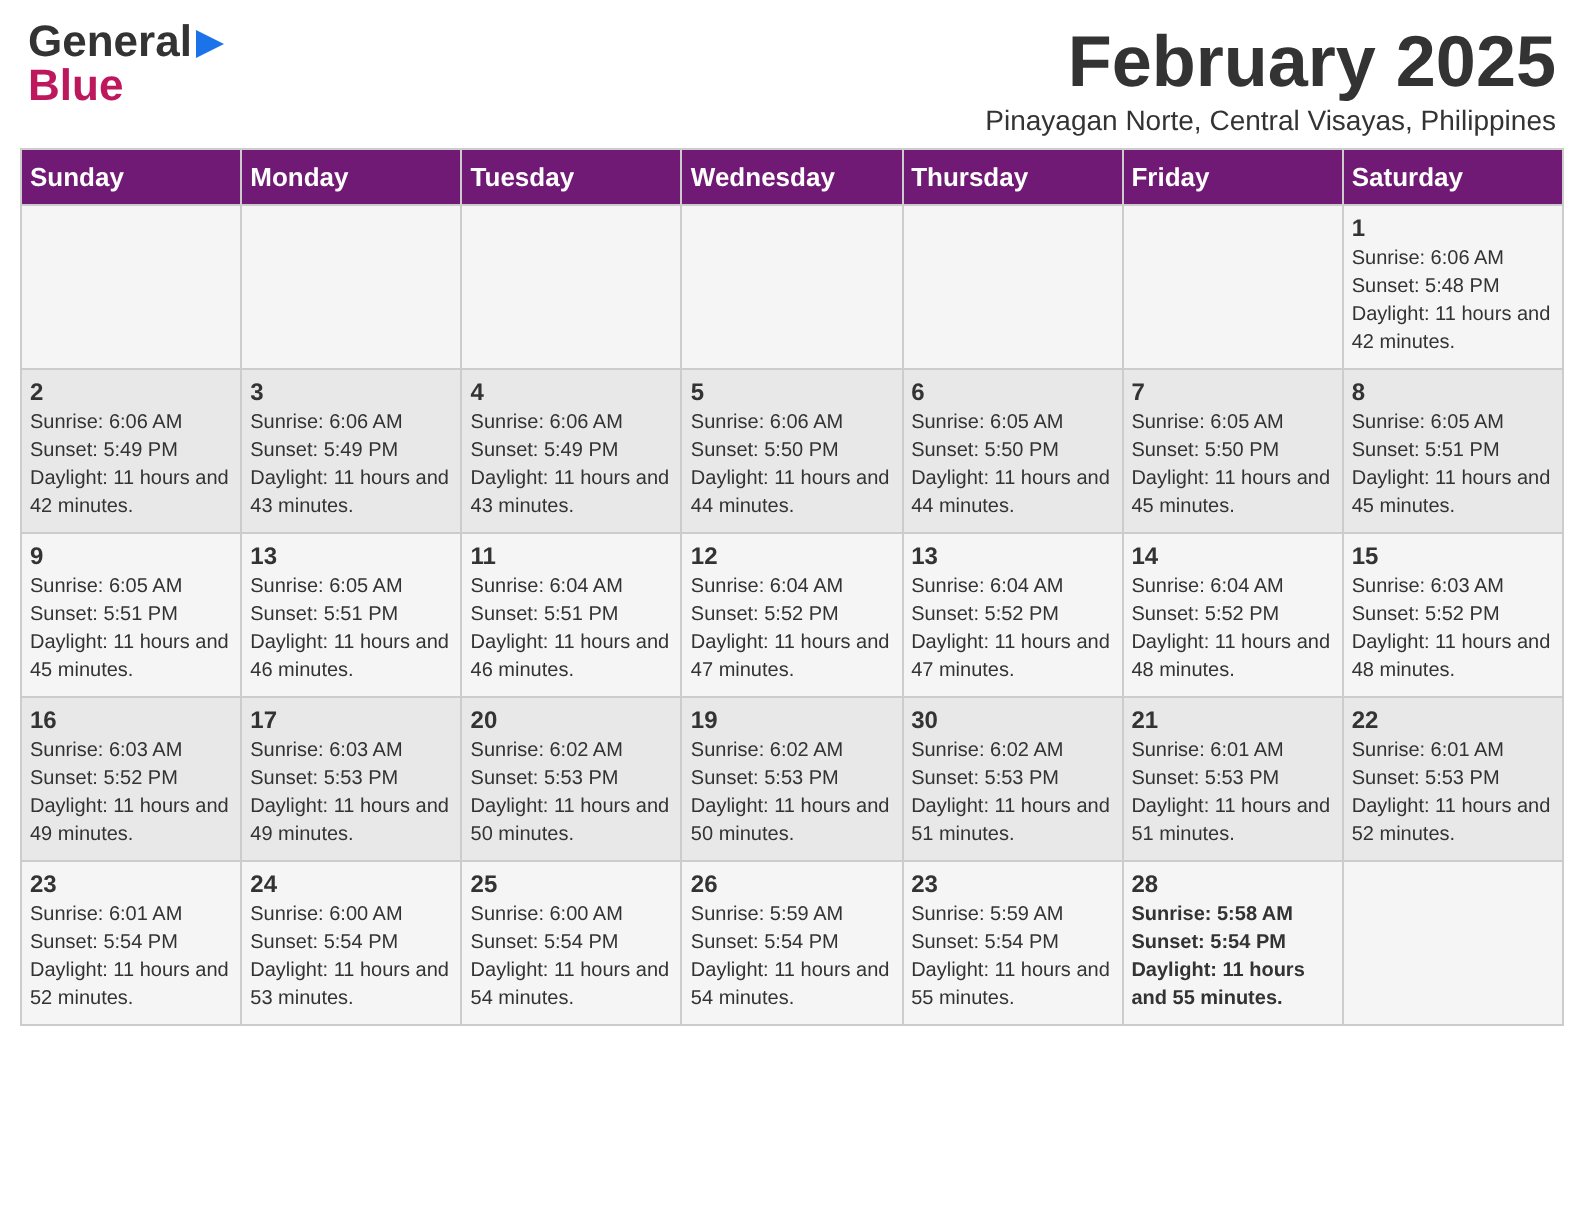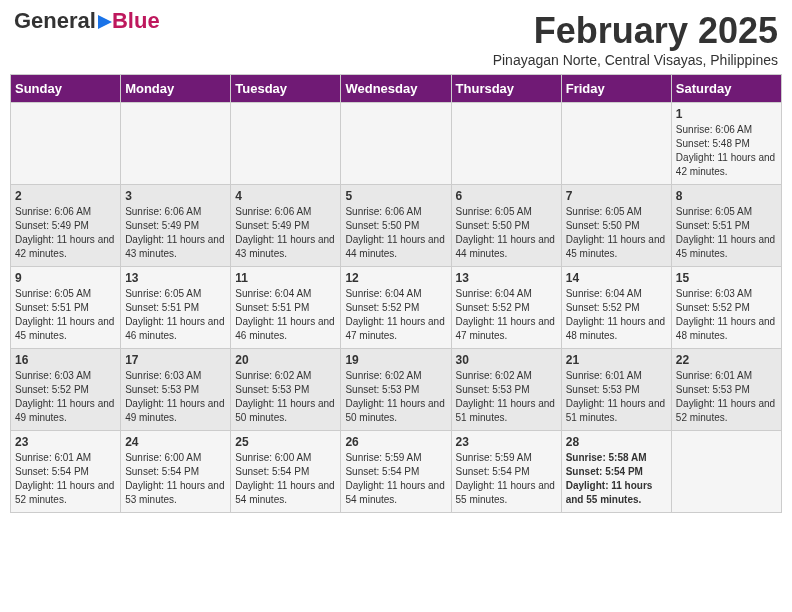--- a/index.html
+++ b/index.html
@@ -12,21 +12,21 @@
     }
     .header {
       display: flex;
       justify-content: space-between;
       align-items: flex-start;
       margin-bottom: 6px;
       padding: 0 4px;
     }
     .logo {
       display: flex;
-      flex-direction: row;
+      flex-direction: column;
       align-items: flex-start;
       line-height: 1;
     }
     .logo-text {
       font-size: 22px;
       font-weight: bold;
       color: #333;
     }
     .logo-arrow {
       width: 0; height: 0;

